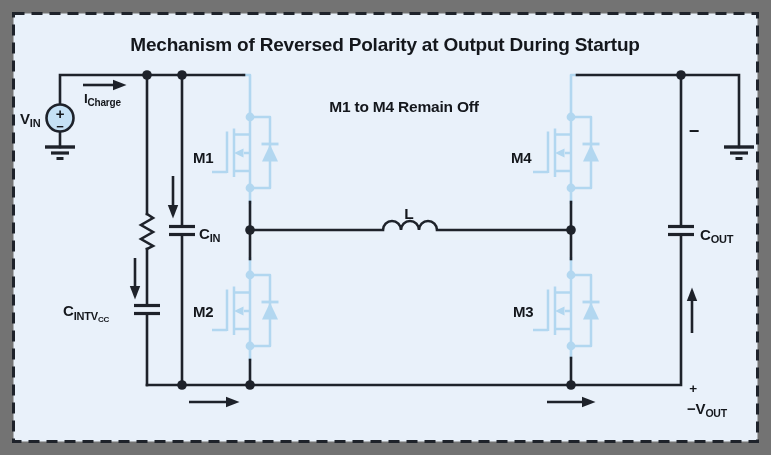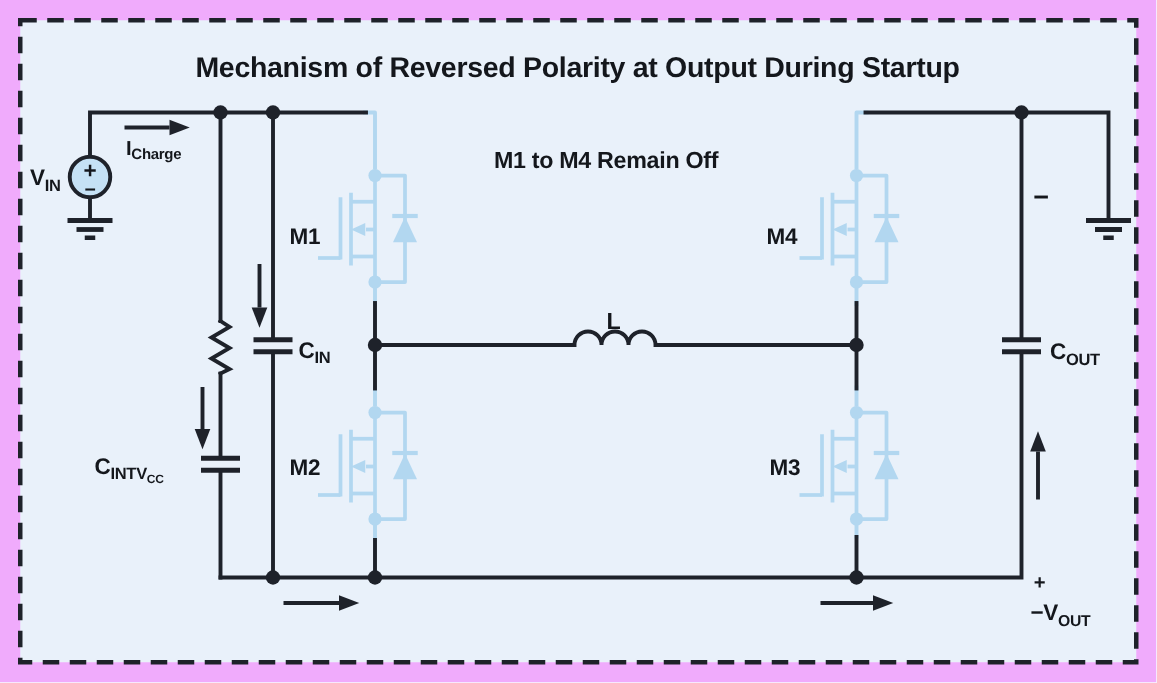--- a/index.html
+++ b/index.html
@@ -1,17 +1,17 @@
 <!DOCTYPE html>
 <html><head>
 <meta charset="utf-8">
 <style>
   html,body{margin:0;padding:0;background:#ffffff;}
   body{font-family:"Liberation Sans",sans-serif;}
-  .stage{width:771px;height:455px;position:relative;background:#f0abfc;}
+  .stage{width:771px;height:455px;position:relative;background:#737373;}
   svg{display:block;}
   text{font-family:"Liberation Sans","DejaVu Sans",sans-serif;font-weight:bold;fill:#14171c;letter-spacing:-0.2px;}
 </style>
 </head>
 <body>
 
 <div class="stage">
 <svg width="771" height="455" viewBox="0 0 771 455">
 
   <defs>

